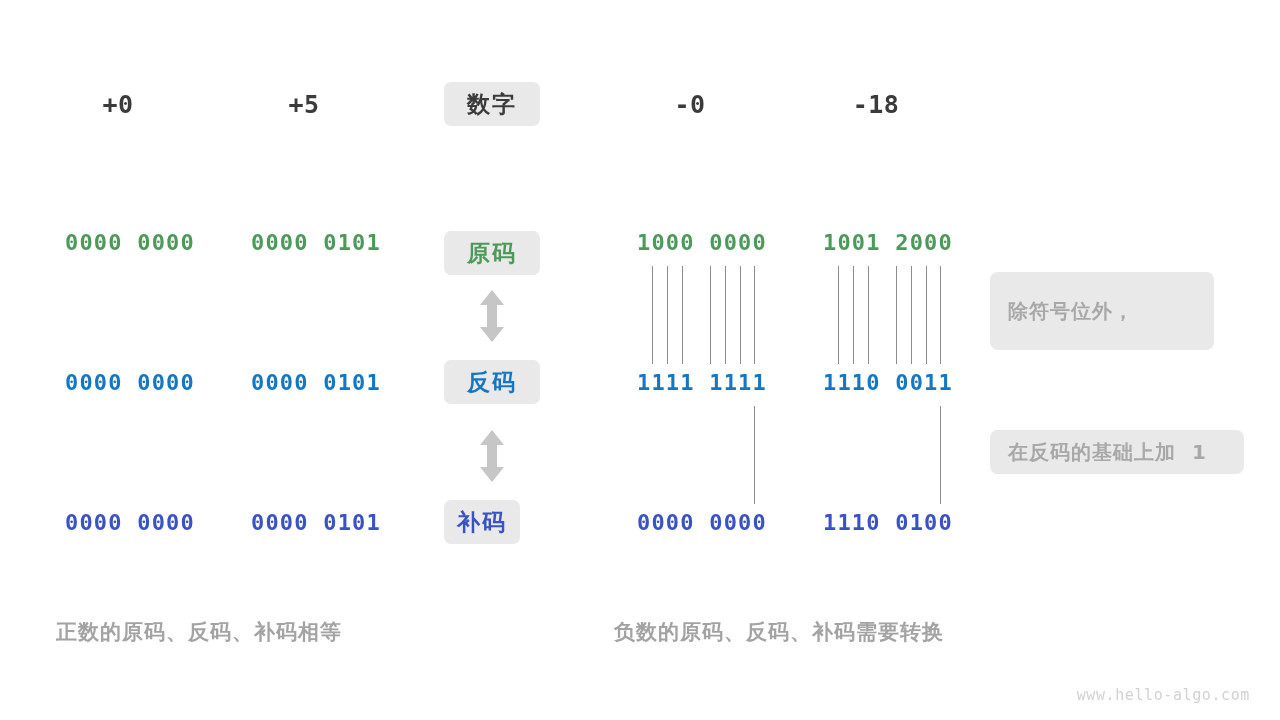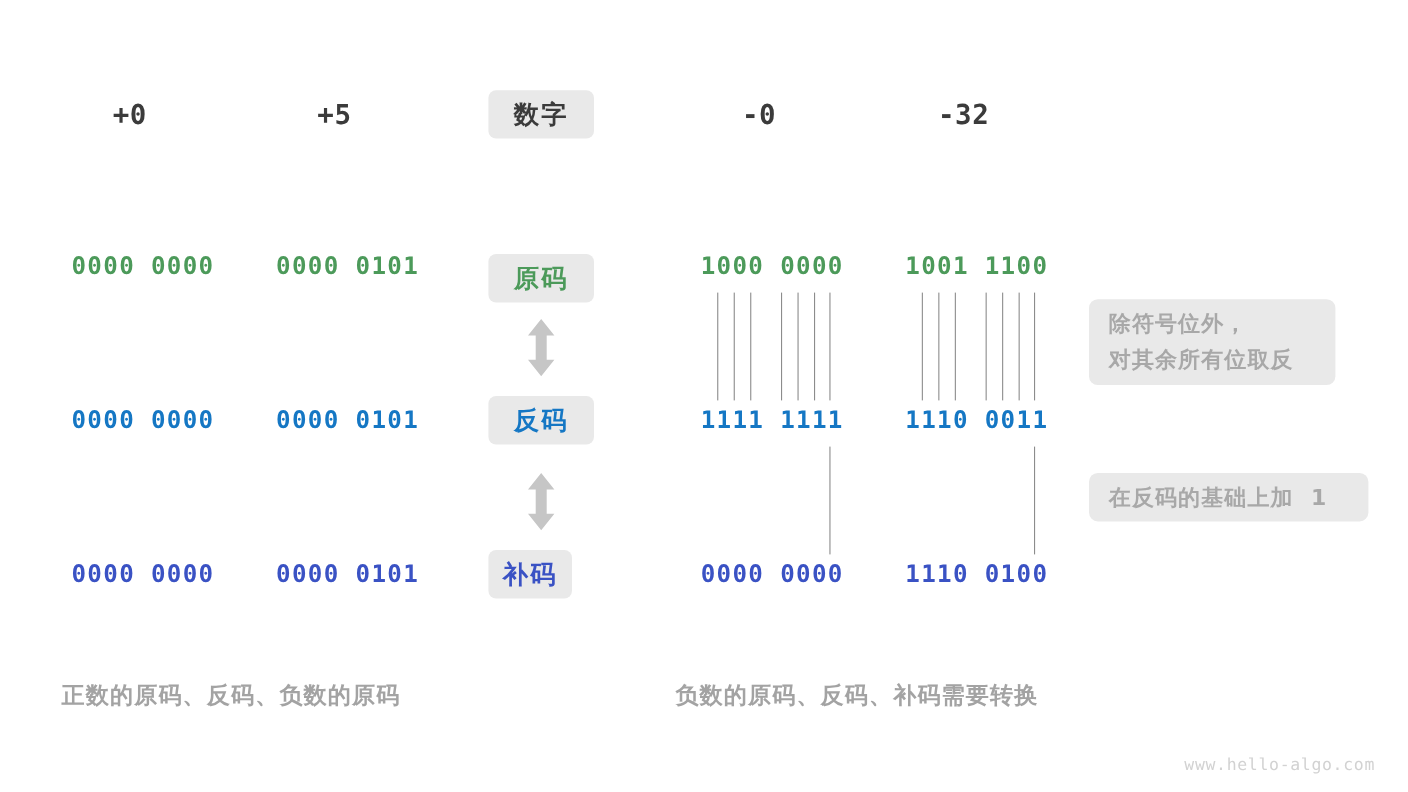--- a/index.html
+++ b/index.html
@@ -125,31 +125,31 @@
 <div id="stage">
 
   <div class="cell hdr-num" style="left:52px; top:84px; width:132px; height:40px;">+0</div>
 
   <div class="cell hdr-num" style="left:238px; top:84px; width:132px; height:40px;">+5</div>
 
   <div class="badge t-dark" style="left:444px; top:82px; width:96px; height:44px;">数字</div>
 
   <div class="cell hdr-num" style="left:624px; top:84px; width:132px; height:40px;">-0</div>
 
-  <div class="cell hdr-num" style="left:810px; top:84px; width:132px; height:40px;">-32</div>
+  <div class="cell hdr-num" style="left:810px; top:84px; width:132px; height:40px;">-18</div>
 
   <div class="cell bits c-green" style="left:52px; top:222px; width:132px; height:40px;">0000 0000</div>
 
   <div class="cell bits c-green" style="left:238px; top:222px; width:132px; height:40px;">0000 0101</div>
 
   <div class="badge t-green" style="left:444px; top:220px; width:96px; height:44px;margin-top:11px;">原码</div>
 
   <div class="cell bits c-green" style="left:624px; top:222px; width:132px; height:40px;text-align:right;">1000 0000</div>
 
-  <div class="cell bits c-green" style="left:810px; top:222px; width:132px; height:40px;">1001 1100</div>
+  <div class="cell bits c-green" style="left:810px; top:222px; width:132px; height:40px;">1001 2000</div>
 
   <div class="cell bits c-blue" style="left:52px; top:362px; width:132px; height:40px;">0000 0000</div>
 
   <div class="cell bits c-blue" style="left:238px; top:362px; width:132px; height:40px;">0000 0101</div>
 
   <div class="badge t-blue" style="left:444px; top:360px; width:96px; height:44px;">反码</div>
 
   <div class="cell bits c-blue" style="left:624px; top:362px; width:132px; height:40px;">1111 1111</div>
 
   <div class="cell bits c-blue" style="left:810px; top:362px; width:132px; height:40px;">1110 0011</div>
@@ -190,26 +190,25 @@
   <div class="vline" style="left:896px; top:266px; height:98px;"></div>
   <div class="vline" style="left:911px; top:266px; height:98px;"></div>
   <div class="vline" style="left:926px; top:266px; height:98px;"></div>
   <div class="vline" style="left:940px; top:266px; height:98px;"></div>
 
   <div class="vline" style="left:754px; top:406px; height:98px;"></div>
   <div class="vline" style="left:940px; top:406px; height:98px;"></div>
 
   <div class="callout" style="left:990px; top:272px; width:224px; height:78px;">
     <span>除符号位外，</span>
-    <span>对其余所有位取反</span>
   </div>
 
   <div class="callout" style="left:990px; top:430px; width:254px; height:44px;">
     <span>在反码的基础上加  1</span>
   </div>
 
-  <div class="caption" style="left:56px; top:618px;">正数的原码、反码、负数的原码</div>
+  <div class="caption" style="left:56px; top:618px;">正数的原码、反码、补码相等</div>
 
   <div class="caption" style="left:614px; top:618px;">负数的原码、反码、补码需要转换</div>
 
   <div class="watermark">www.hello-algo.com</div>
 
 </div>
 
 </body></html>

